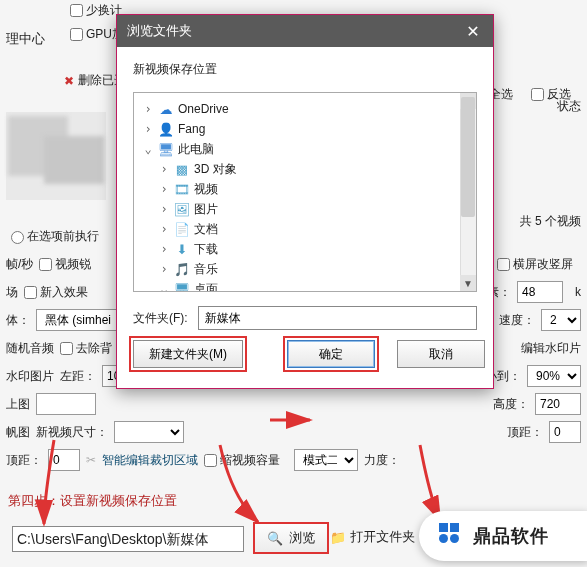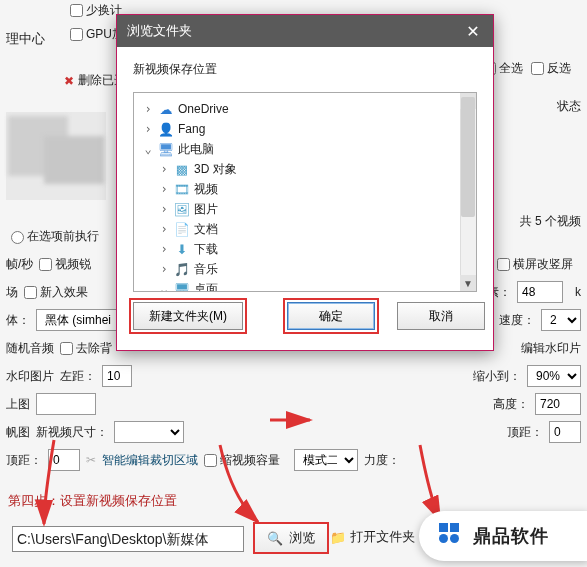--- a/index.html
+++ b/index.html
@@ -77,21 +77,21 @@
         <span>GPU加</span>
       </label>
   </div>
   <div class="mgmt-center">理中心</div>
 
   <div style="position:absolute; top:72px; left:64px; display:flex; align-items:center; gap:4px;">
     <span style="color:#c33;">✖</span>
     <span>删除已选择</span>
   </div>
 
-  <div style="position:absolute; top:60px; right:8px; display:flex; ">
+  <div style="position:absolute; top:86px; right:8px; display:flex; gap:10px;">
     <label class="ck">
         <input type="checkbox" style="">
         <span>全选</span>
       </label>
     <label class="ck">
         <input type="checkbox" style="">
         <span>反选</span>
       </label>
   </div>
 
@@ -262,20 +262,24 @@
           </div>
 
       </div>
       <div class="scrollbar">
         <div class="sbarrow" style="top:0;">▲</div>
         <div class="sbthumb"></div>
         <div class="sbarrow" style="bottom:0;">▼</div>
       </div>
     </div>
 
+    <div class="folderline">
+      <span>文件夹(F):</span>
+      <input class="folderinput" value="新媒体" style="">
+    </div>
 
     <div class="dlgbtns">
       <button class="winbtn redbox" style="min-width:110px;">新建文件夹(M)</button>
       <div style="flex:1"></div>
       <button class="winbtn okbtn redbox">确定</button>
       <button class="winbtn">取消</button>
     </div>
   </div>
 </div>
 

